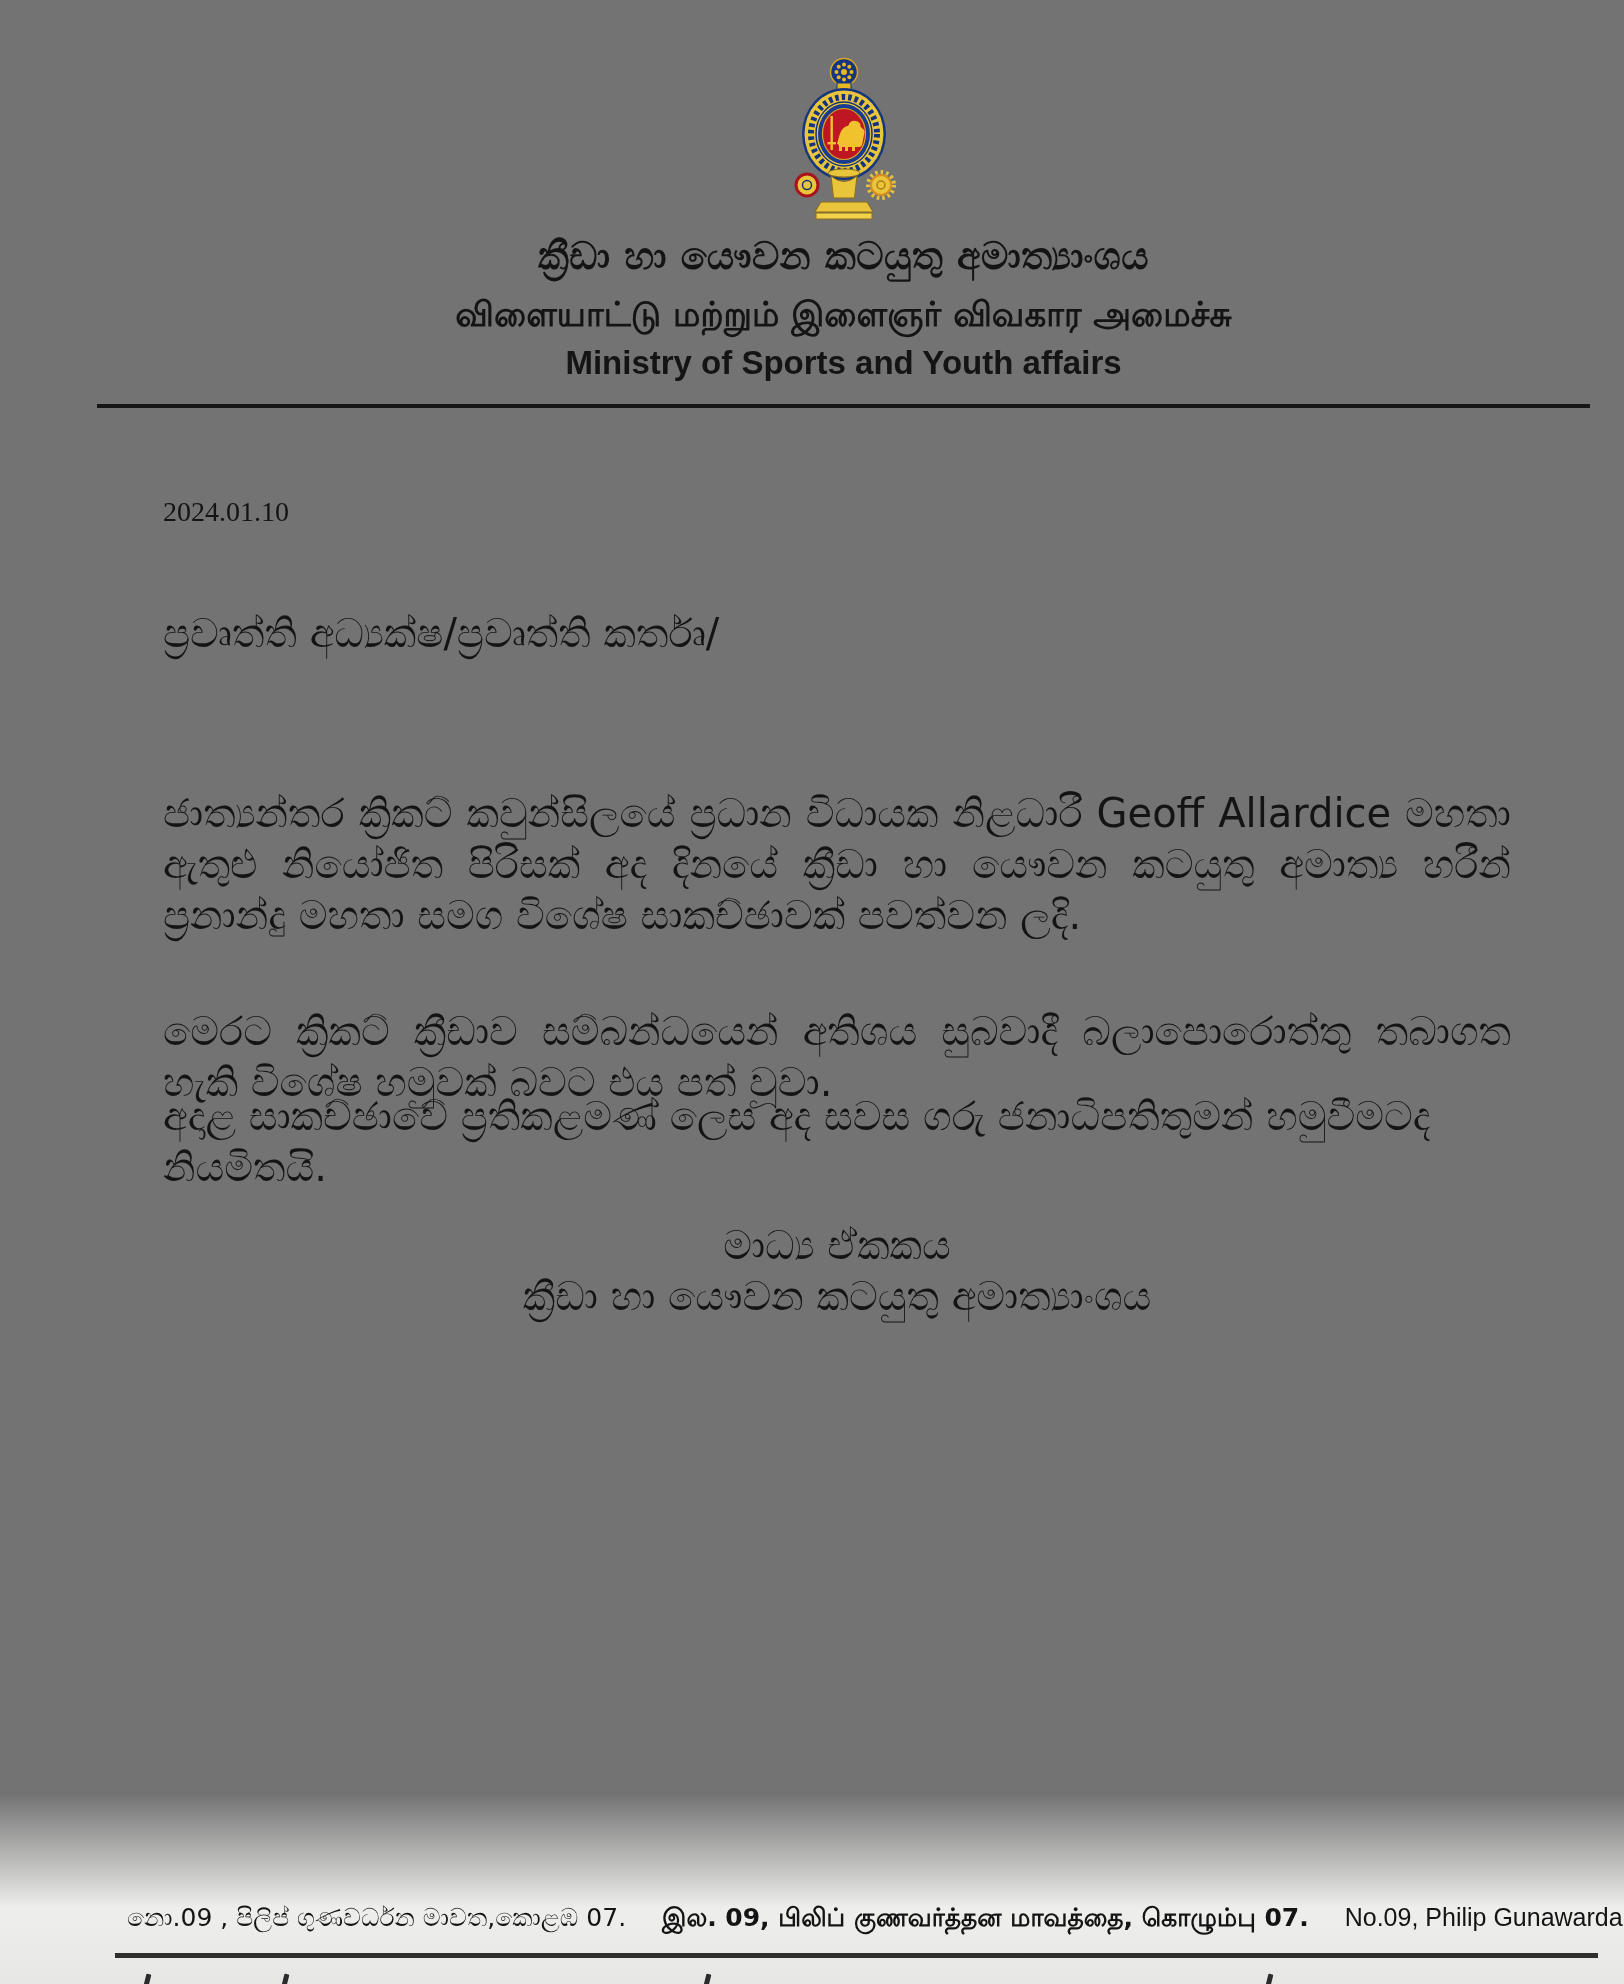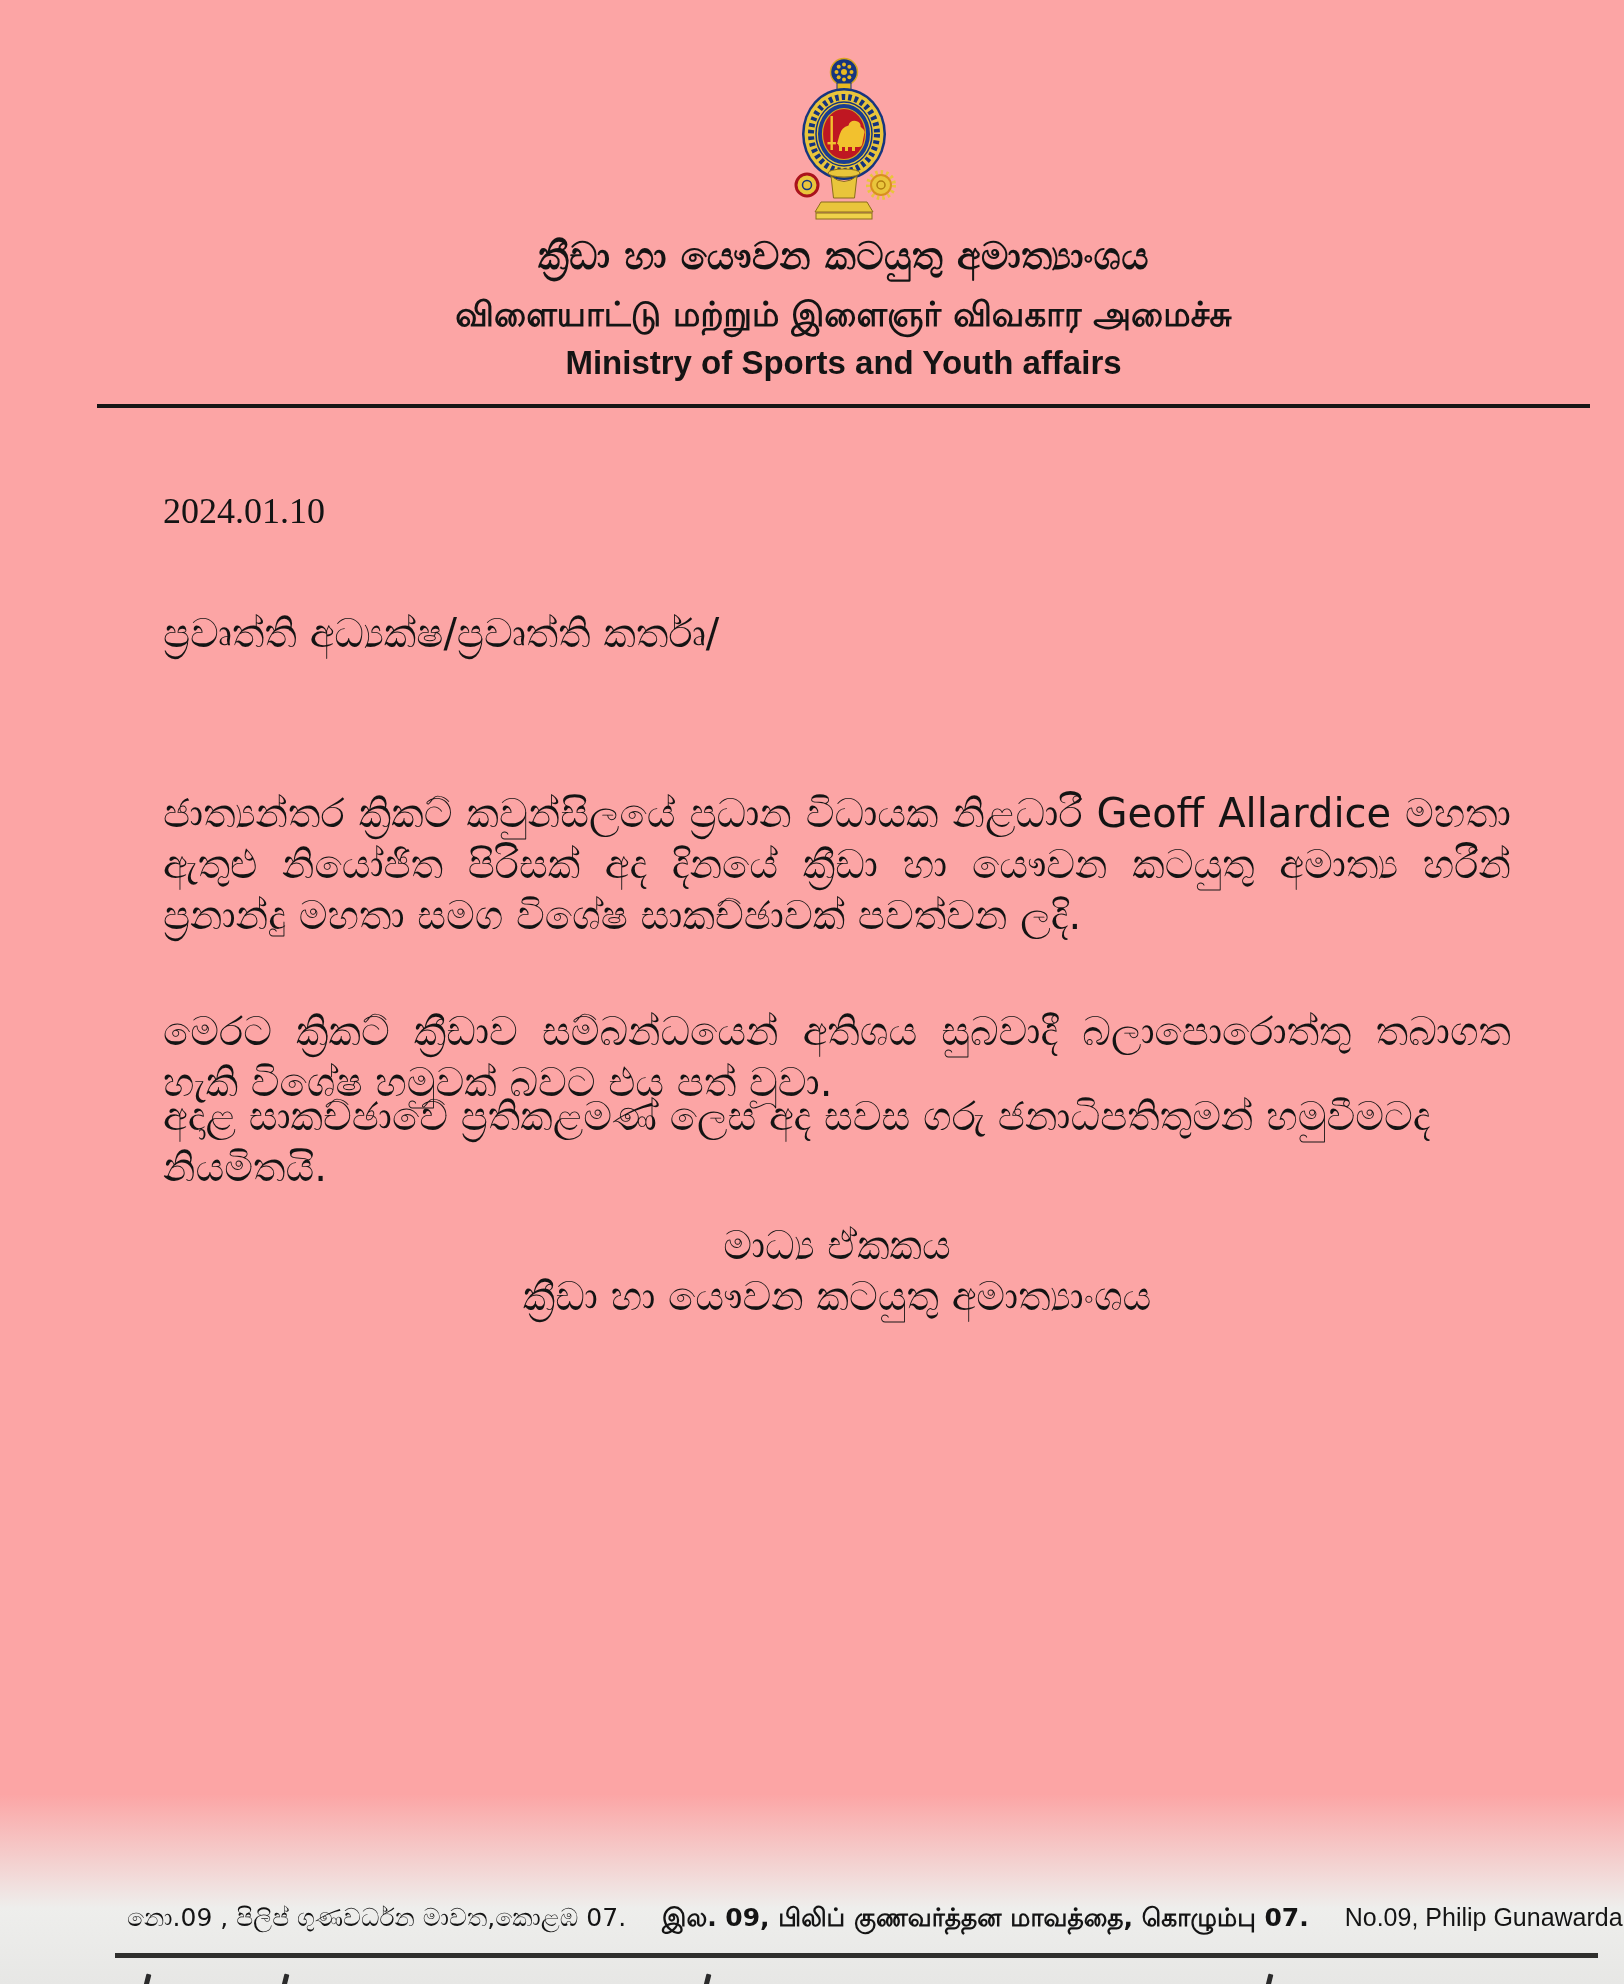--- a/index.html
+++ b/index.html
@@ -1,38 +1,38 @@
 <!DOCTYPE html>
 <html><head>
 <meta charset="utf-8">
 <style>
   html,body { margin:0; padding:0; }
   body { width:1624px; height:1984px; background:#fff; }
   .page {
-    position:relative; width:1624px; height:1984px; background:#fca5a5;
+    position:relative; width:1624px; height:1984px; background:#737373;
     overflow:hidden; color:#141414;
     font-family:"DejaVu Sans","Liberation Sans",sans-serif;
   }
 
   
   .hdr-abs { position:absolute; left:97px; width:1493px; text-align:center; }
   .emblem-wrap { top:56px; }
   .emblem-wrap svg { display:inline-block; }
   .title-si { top:234px; font-size:38px; font-weight:600; letter-spacing:0.5px; }
   .title-ta { top:294px; font-size:34px; font-weight:700; }
   .title-en { top:344px; font-size:33px; font-weight:700;
               font-family:"Liberation Sans","DejaVu Sans",sans-serif; }
   .header-rule { position:absolute; left:97px; width:1493px; top:404px; height:4px;
                  background:#161616; }
 
   
   .body-abs { position:absolute; left:163px; width:1348px;
               font-size:40px; line-height:51px; }
   .date-line { top:486px; font-family:"Liberation Serif","DejaVu Serif",serif;
-               font-size:36px; }
+               font-size:28px; }
   .addressee { top:608px; }
   .para-1 { top:788px; text-align:justify; }
   .para-2 { top:968px; text-align:justify;margin-top:38px; }
   .para-3 { top:1091px; }
   .signature { top:1220px;text-align:center; }
 
   
   .bottom-shade { position:absolute; left:0; right:0; bottom:0; height:190px;
     background:linear-gradient(180deg, rgba(235,235,233,0) 0%, #eeeeec 60%, #e7e7e5 100%); }
   .footer-line { position:absolute; left:127px; top:1903px; width:1470px;

